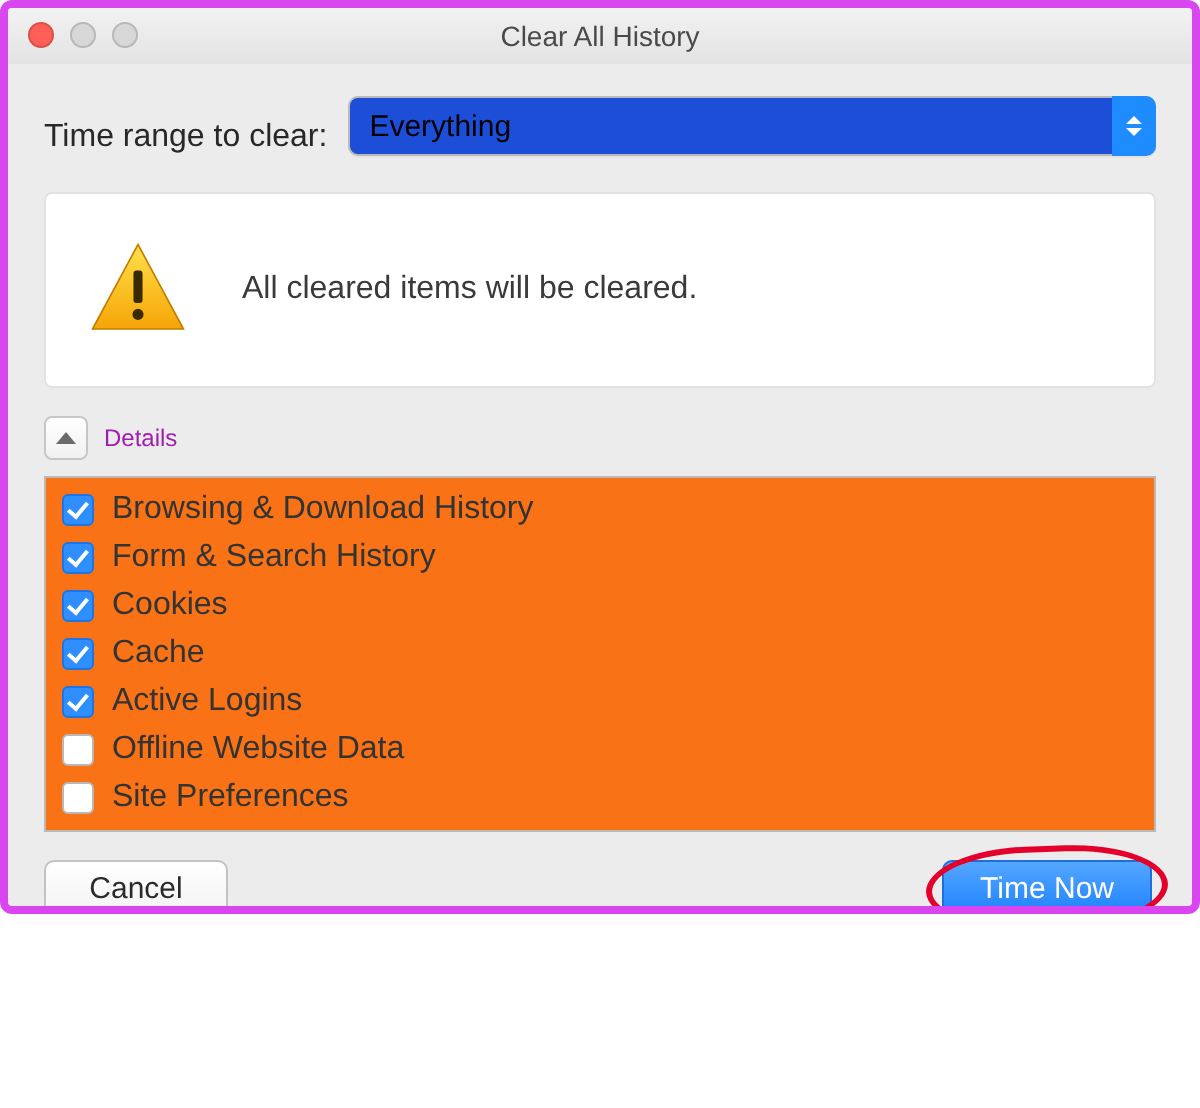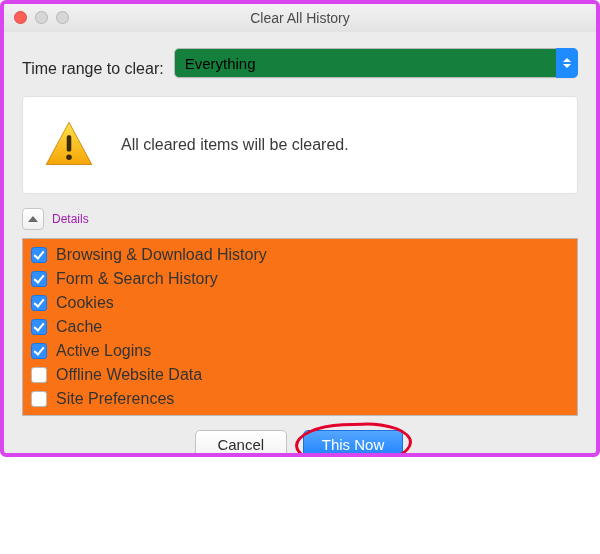--- a/index.html
+++ b/index.html
@@ -58,21 +58,21 @@
   }
   .select-wrap {
     flex: 1;
     position: relative;
   }
   .mac-select {
     width: 100%;
     height: 30px;
     border: 1px solid #b9b9b9;
     border-radius: 5px;
-    background: #15803d;
+    background: #1d4ed8;
     padding: 4px 36px 4px 10px;
     font-size: 15px;
     text-align: left;
     box-shadow: 0 1px 0 rgba(0,0,0,0.03);
   }
   .stepper {
     position: absolute;
     right: 0; top: 0; bottom: 0;
     width: 22px;
     background: #1e8cff;
@@ -169,21 +169,21 @@
     left: 4px; top: 1px;
     width: 4px; height: 8px;
     border: solid #fff;
     border-width: 0 2px 2px 0;
     transform: rotate(40deg);
   }
 
   
   .buttons-row {
     display: flex;
-    justify-content: center;
+    justify-content: space-between;
     gap: 16px;
     padding: 2px 2px 0 0;
   }
   .mac-btn {
     height: 28px;
     min-width: 92px;
     padding: 2px 18px;
     border-radius: 5px;
     border: 1px solid #c3c3c3;
     background: linear-gradient(#ffffff, #f3f3f3);
@@ -288,19 +288,19 @@
         </div>
         <div class="detail-item">
           <span class="chk"></span>
           <span>Site Preferences</span>
         </div>
       </div>
 
     <div class="buttons-row">
       <button class="mac-btn">Cancel</button>
       <span class="highlight-wrap">
-        <button class="mac-btn primary">This Now</button>
+        <button class="mac-btn primary">Time Now</button>
         <span class="red-oval"></span>
       </span>
     </div>
 
   </div>
 </div>
 
 </body></html>

